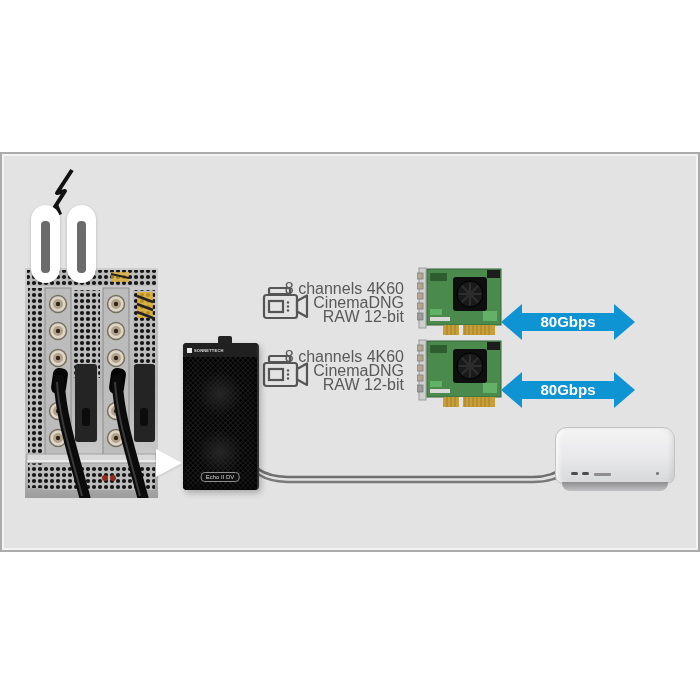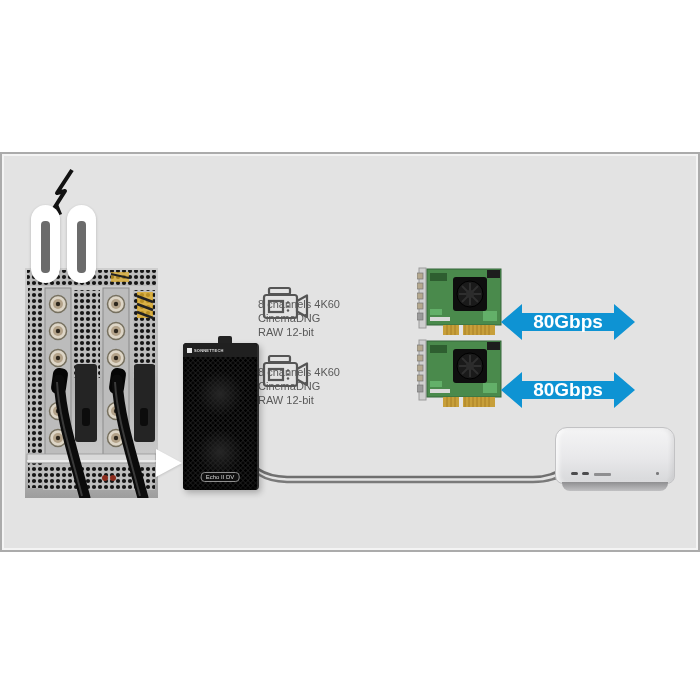--- a/index.html
+++ b/index.html
@@ -71,32 +71,32 @@
     padding:0 4px;line-height:8px;background:#101010;white-space:nowrap;
   }
   .chassis .fan-glow{
     position:absolute;left:14px;width:46px;height:46px;border-radius:50%;
     background:radial-gradient(circle,#262626 0%,transparent 70%);
   }
 
   
   .cam-icon{left:260px;z-index:2;}
   .row-label{
-    width:146px;z-index:2;
-    font-size:11px;line-height:14px;font-weight:500;color:#595959;margin-top:15px;
+    width:146px;text-align:right;z-index:2;
+    font-size:16px;line-height:14px;font-weight:500;color:#595959;
   }
 
   
   .card{z-index:2;}
 
   
   .bw-arrow{left:501px;width:134px;height:38px;z-index:2;}
   .bw-label{
     left:501px;width:134px;height:38px;line-height:38px;text-align:center;
-    color:#ffffff;font-weight:bold;font-size:19px;z-index:3;
+    color:#ffffff;font-weight:bold;font-size:15px;z-index:3;
   }
 
   
   .cables{left:235px;top:442px;z-index:1;}
 
   
   .mac{
     left:555px;top:427px;width:120px;height:57px;z-index:2;
     background:linear-gradient(180deg,#f4f4f5 0%,#e8e8ea 55%,#d7d8da 100%);
     border-radius:12px 12px 8px 8px;

